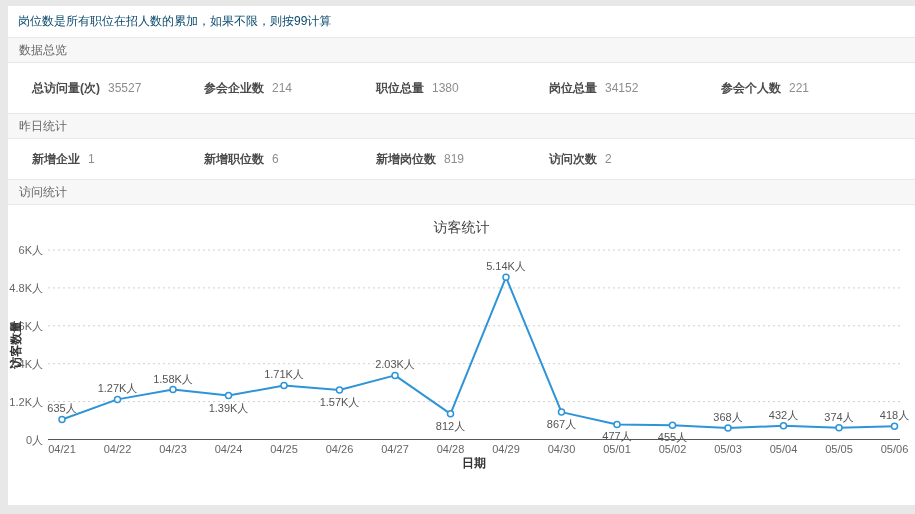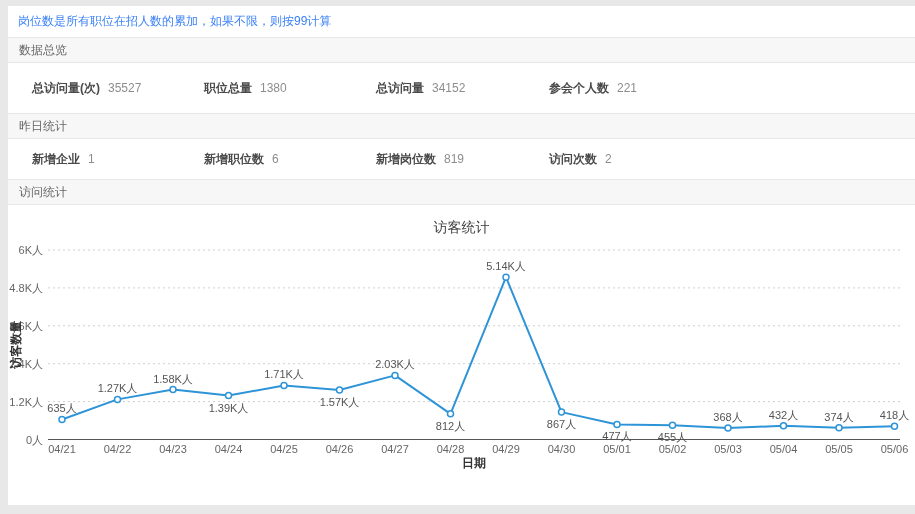--- a/index.html
+++ b/index.html
@@ -3,21 +3,21 @@
 <meta charset="utf-8">
 <style>
   * { margin:0; padding:0; box-sizing:border-box; }
   html,body { width:915px; height:514px; overflow:hidden; }
   body { background:#e8e8e8; font-family:"Liberation Sans","DejaVu Sans",sans-serif; }
   .page { position:absolute; top:6px; left:8px; width:907px; height:499px; background:#fff; }
 
   .title-bar { height:27px; background:#f7f7f7; border-bottom:1px solid #e7e7e7; display:flex; align-items:center; padding-left:25px; }
   .title-bar span { font-size:13px; color:#555; }
 
-  .note { height:31px; display:flex; align-items:center; padding-left:10px; font-size:12px; color:#3b82f6; }
+  .note { height:31px; display:flex; align-items:center; padding-left:10px; font-size:12px; color:#0c4a6e; }
 
   .section-header { height:26px; background:#f7f7f7; border-top:1px solid #e7e7e7; border-bottom:1px solid #e7e7e7; display:flex; align-items:center; padding-left:11px; }
   .section-header span { font-size:12px; color:#666; }
 
   .stats-row { display:grid; grid-template-columns:172px 172px 173px 172px 1fr; padding-left:24px; align-items:center; background:#fff; }
   .stats-row.r1 { height:50px; }
   .stats-row.r2 { height:40px; }
   .stat { display:flex; align-items:center; gap:8px; }
   .stat-label { font-size:12px; color:#4a4a4a; font-weight:700; white-space:nowrap; }
   .stat-value { font-size:12px; color:#8d8d8d; }
@@ -40,25 +40,29 @@
   <div class="section-header">
     <span>数据总览</span>
   </div>
 
   <div class="stats-row r1">
     <div class="stat">
       <span class="stat-label">总访问量(次)</span>
       <span class="stat-value">35527</span>
     </div>
     <div class="stat">
+      <span class="stat-label">参会企业数</span>
+      <span class="stat-value">214</span>
+    </div>
+    <div class="stat">
       <span class="stat-label">职位总量</span>
       <span class="stat-value">1380</span>
     </div>
     <div class="stat">
-      <span class="stat-label">总访问量</span>
+      <span class="stat-label">岗位总量</span>
       <span class="stat-value">34152</span>
     </div>
     <div class="stat">
       <span class="stat-label">参会个人数</span>
       <span class="stat-value">221</span>
     </div>
   </div>
 
   <div class="section-header">
     <span>昨日统计</span>

